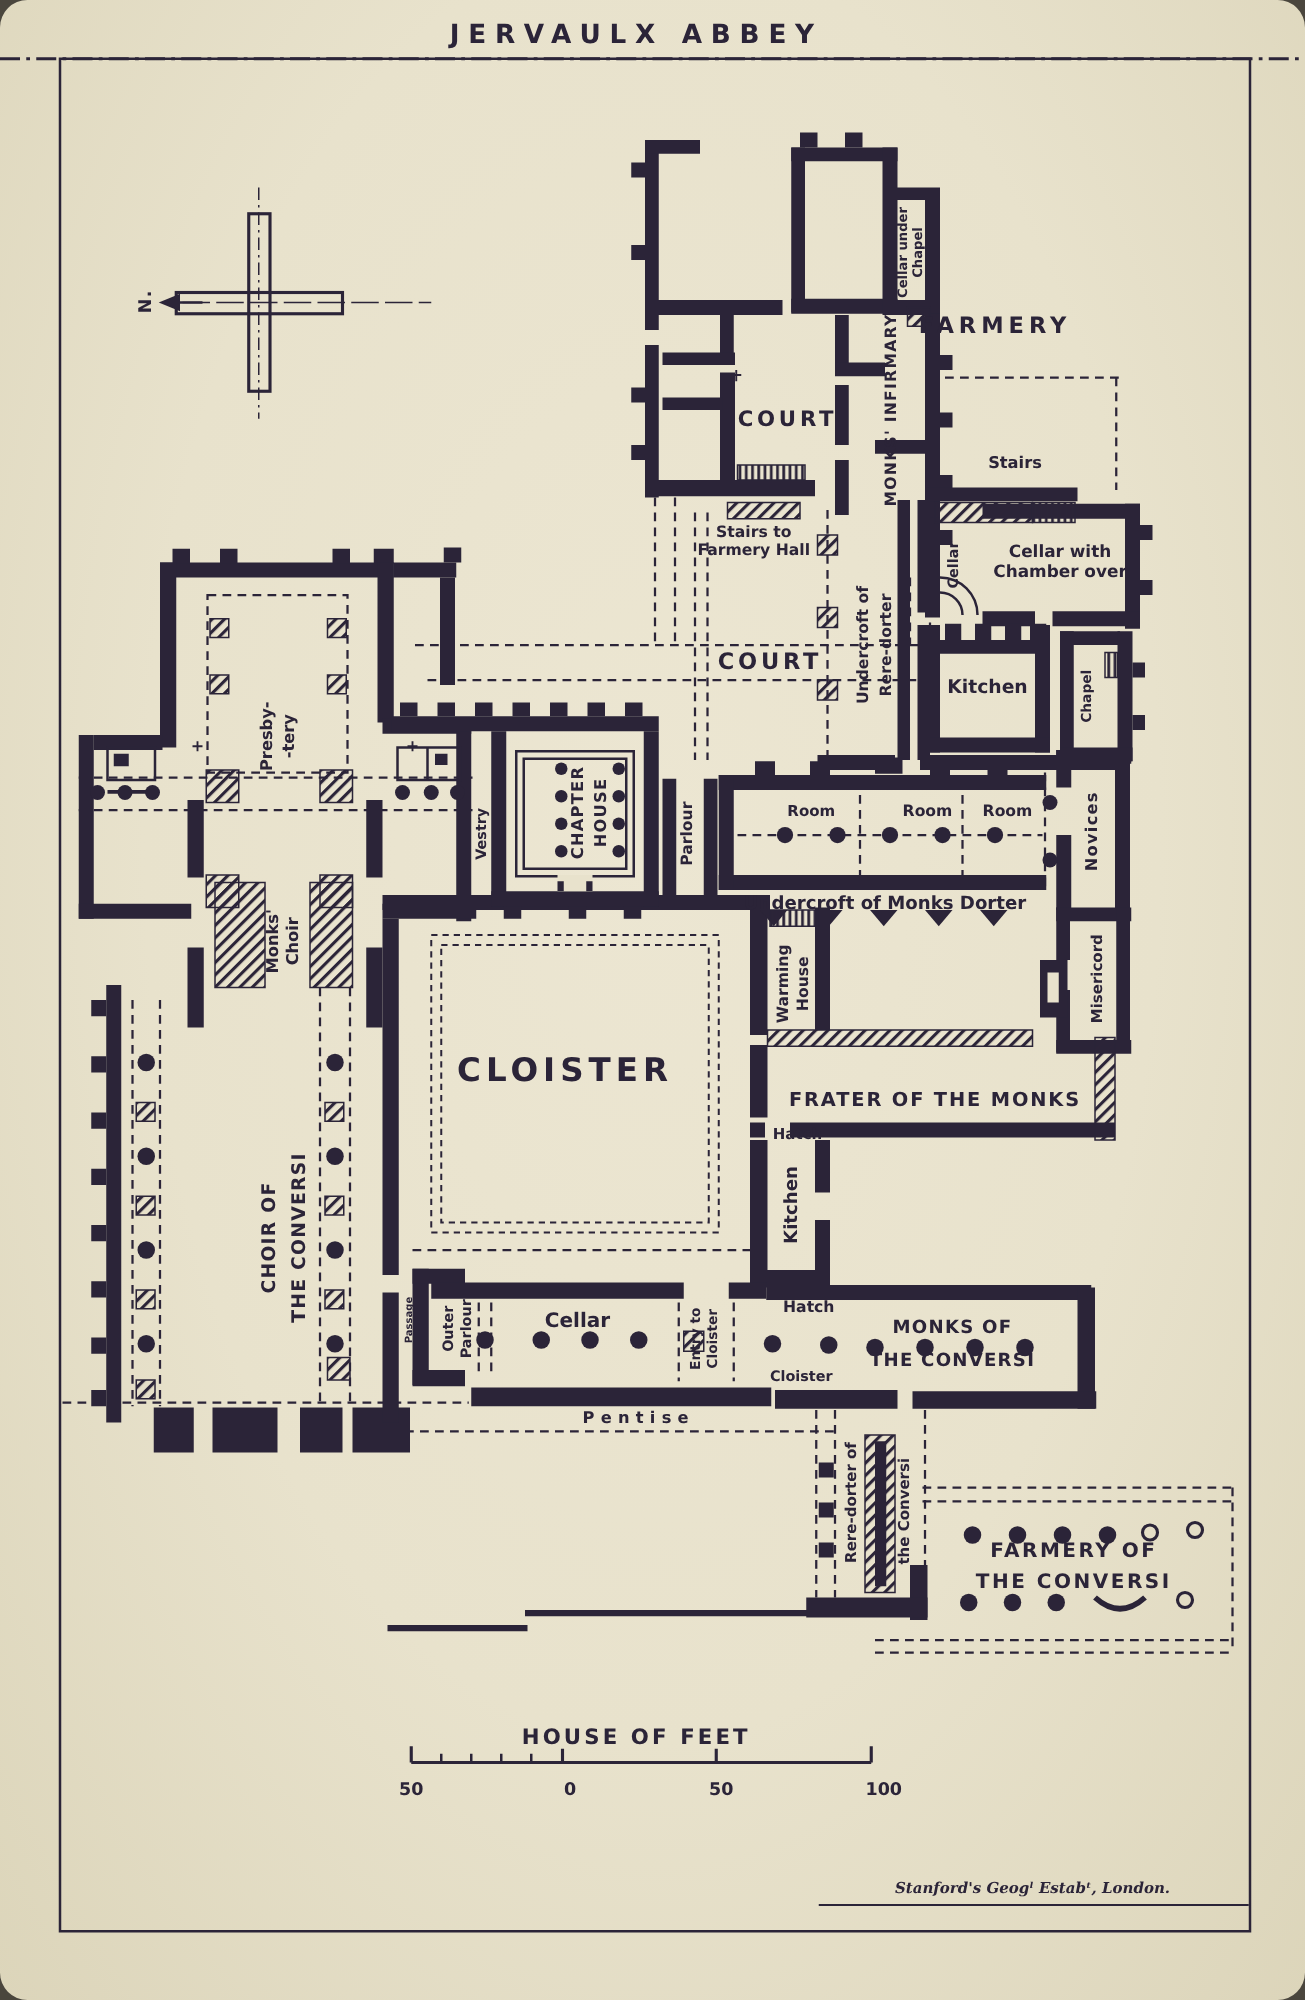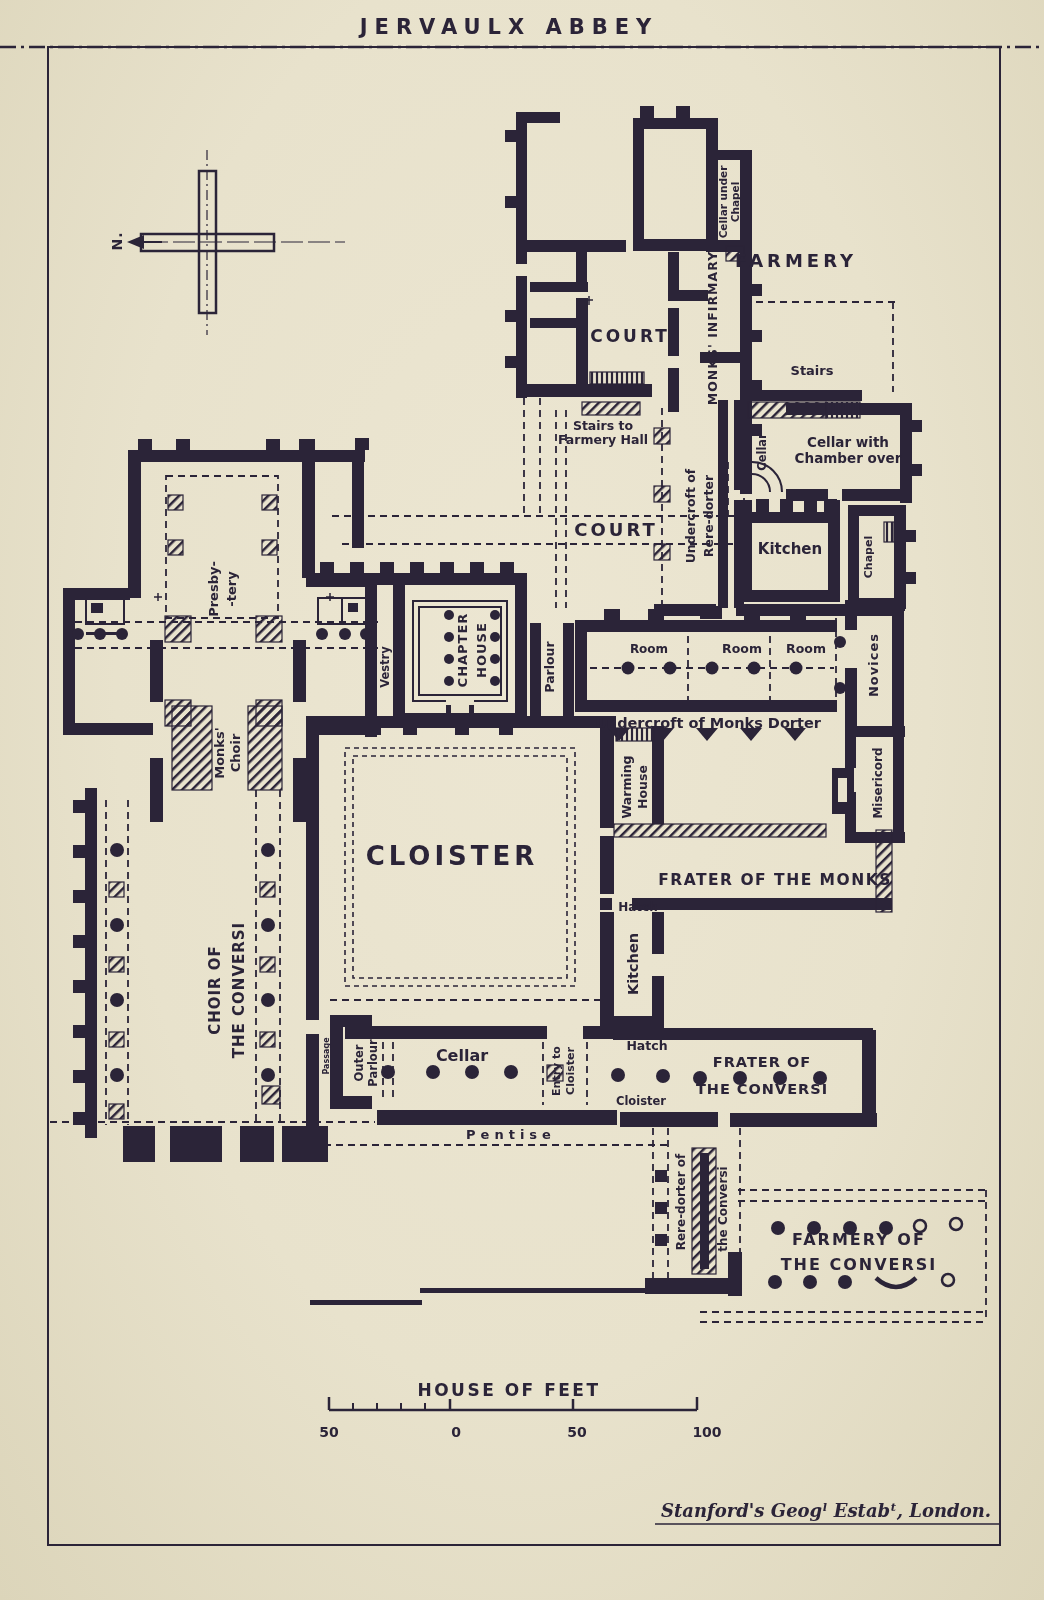--- a/index.html
+++ b/index.html
@@ -1,31 +1,31 @@
 <!DOCTYPE html>
 <html><head>
 <meta charset="utf-8">
 <style>
   html,body{margin:0;padding:0;background:#4a463d;}
   .page{position:relative;width:1044px;height:1600px;margin:0 auto;overflow:hidden;
         background:radial-gradient(ellipse at 50% 42%, #ece6d2 0%, #e8e2cc 55%, #dcd5ba 100%);
-        font-family:"DejaVu Sans", sans-serif;color:#2b2438;}
+        font-family:"DejaVu Sans", sans-serif;color:#2b2438;border-radius:22px;}
   svg.plan{position:absolute;left:0;top:0;}
   .page-title{position:absolute;left:509px;top:27px;transform:translate(-50%,-50%);
         font-size:21px;font-weight:700;letter-spacing:7px;white-space:pre;}
   .plan-label{position:absolute;white-space:pre;text-align:center;font-weight:700;color:#2b2438;}
   .scale-title{position:absolute;left:509px;top:1390px;transform:translate(-50%,-50%);
         font-size:17px;font-weight:700;letter-spacing:2.5px;}
   .scale-tick{position:absolute;transform:translate(-50%,-50%);font-size:14px;font-weight:700;}
   .scale-tick.t0{left:329px;top:1432px;}
   .scale-tick.t1{left:456px;top:1432px;}
   .scale-tick.t2{left:577px;top:1432px;}
   .scale-tick.t3{left:707px;top:1432px;}
   .attribution{position:absolute;left:826px;top:1510px;transform:translate(-50%,-50%);
-        font-family:"DejaVu Serif", serif;font-style:italic;font-weight:700;font-size:18px;white-space:pre;}
+        font-family:"DejaVu Serif", serif;font-style:italic;font-weight:700;font-size:12px;white-space:pre;}
 </style>
 </head>
 <body>
 
 <div class="page">
 
   <svg class="plan" width="1044" height="1600" viewBox="0 0 1044 1600">
     <defs>
       <pattern id="ph" patternUnits="userSpaceOnUse" width="7" height="7" patternTransform="rotate(45)">
         <line x1="1" y1="0" x2="1" y2="7" stroke="#2b2438" stroke-width="3"></line>
@@ -438,34 +438,34 @@
 -tery</div>
       <div class="plan-label" style="left: 228px; top: 753px; font-size: 13px; line-height: 1.25; transform: translate(-50%, -50%) rotate(-90deg);">Monks'
 Choir</div>
       <div class="plan-label" style="left: 386px; top: 667px; font-size: 11.5px; line-height: 1.2; transform: translate(-50%, -50%) rotate(-90deg);">Vestry</div>
       <div class="plan-label" style="left: 473px; top: 650px; font-size: 13px; line-height: 1.45; letter-spacing: 1px; transform: translate(-50%, -50%) rotate(-90deg);">CHAPTER
 HOUSE</div>
       <div class="plan-label" style="left: 549px; top: 667px; font-size: 12.5px; line-height: 1.2; transform: translate(-50%, -50%) rotate(-90deg);">Parlour</div>
       <div class="plan-label" style="left: 452px; top: 857px; font-size: 26px; line-height: 1.2; letter-spacing: 4px; transform: translate(-50%, -50%) rotate(0deg);">CLOISTER</div>
       <div class="plan-label" style="left: 635px; top: 787px; font-size: 12.5px; line-height: 1.3; transform: translate(-50%, -50%) rotate(-90deg);">Warming
 House</div>
-      <div class="plan-label" style="left: 748px; top: 880px; font-size: 15.5px; line-height: 1.2; letter-spacing: 1.5px; transform: translate(-50%, -50%) rotate(0deg); margin-left: 27px;">FRATER OF THE MONKS</div>
+      <div class="plan-label" style="left: 748px; top: 880px; font-size: 15.5px; line-height: 1.2; letter-spacing: 1.5px; transform: translate(-50%, -50%) rotate(0deg);">FRATER OF THE MONKS</div>
       <div class="plan-label" style="left: 878px; top: 783px; font-size: 12px; line-height: 1.2; transform: translate(-50%, -50%) rotate(-90deg);">Misericord</div>
       <div class="plan-label" style="left: 638px; top: 907px; font-size: 12px; line-height: 1.2; transform: translate(-50%, -50%) rotate(0deg);">Hatch</div>
       <div class="plan-label" style="left: 634px; top: 964px; font-size: 14.5px; line-height: 1.2; transform: translate(-50%, -50%) rotate(-90deg);">Kitchen</div>
       <div class="plan-label" style="left: 647px; top: 1045px; font-size: 12.5px; line-height: 1.2; transform: translate(-50%, -50%) rotate(0deg);">Hatch</div>
       <div class="plan-label" style="left: 227px; top: 990px; font-size: 15px; line-height: 1.6; letter-spacing: 1px; transform: translate(-50%, -50%) rotate(-90deg);">CHOIR OF
 THE CONVERSI</div>
       <div class="plan-label" style="left: 327px; top: 1056px; font-size: 8px; line-height: 1.2; transform: translate(-50%, -50%) rotate(-90deg);">Passage</div>
       <div class="plan-label" style="left: 366px; top: 1063px; font-size: 11.5px; line-height: 1.25; transform: translate(-50%, -50%) rotate(-90deg);">Outer
 Parlour</div>
       <div class="plan-label" style="left: 462px; top: 1056px; font-size: 16px; line-height: 1.2; transform: translate(-50%, -50%) rotate(0deg);">Cellar</div>
       <div class="plan-label" style="left: 564px; top: 1071px; font-size: 11px; line-height: 1.3; transform: translate(-50%, -50%) rotate(-90deg);">Entry to
 Cloister</div>
-      <div class="plan-label" style="left: 762px; top: 1076px; font-size: 14.5px; line-height: 1.85; letter-spacing: 1px; transform: translate(-50%, -50%) rotate(0deg);">FRATER OF
+      <div class="plan-label" style="left: 762px; top: 1076px; font-size: 14.5px; line-height: 1.85; letter-spacing: 1px; transform: translate(-50%, -50%) rotate(0deg);">MONKS OF
 THE CONVERSI</div>
       <div class="plan-label" style="left: 641px; top: 1102px; font-size: 11.5px; line-height: 1.2; transform: translate(-50%, -50%) rotate(0deg);">Cloister</div>
       <div class="plan-label" style="left: 511px; top: 1135px; font-size: 13px; line-height: 1.2; letter-spacing: 5px; transform: translate(-50%, -50%) rotate(0deg);">Pentise</div>
       <div class="plan-label" style="left: 681px; top: 1202px; font-size: 12px; line-height: 1.2; transform: translate(-50%, -50%) rotate(-90deg);">Rere-dorter of</div>
       <div class="plan-label" style="left: 723px; top: 1209px; font-size: 12px; line-height: 1.2; transform: translate(-50%, -50%) rotate(-90deg);">the Conversi</div>
       <div class="plan-label" style="left: 859px; top: 1253px; font-size: 16px; line-height: 1.55; letter-spacing: 2px; transform: translate(-50%, -50%) rotate(0deg);">FARMERY OF
 THE CONVERSI</div>
     </div>
 
   <div class="scale-title">HOUSE OF FEET</div>

